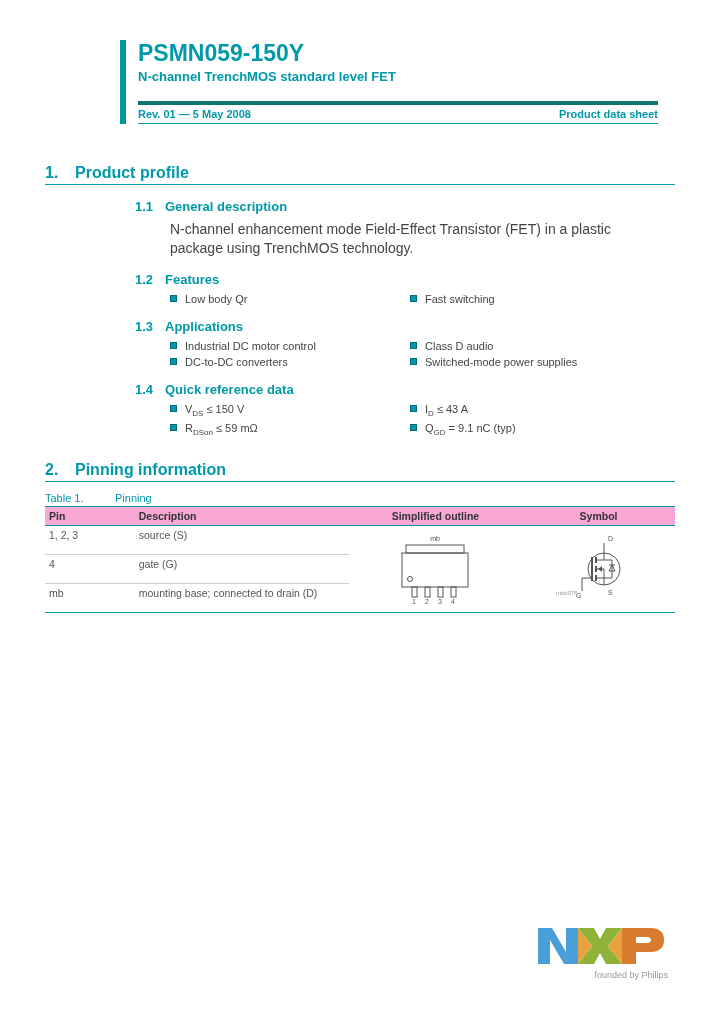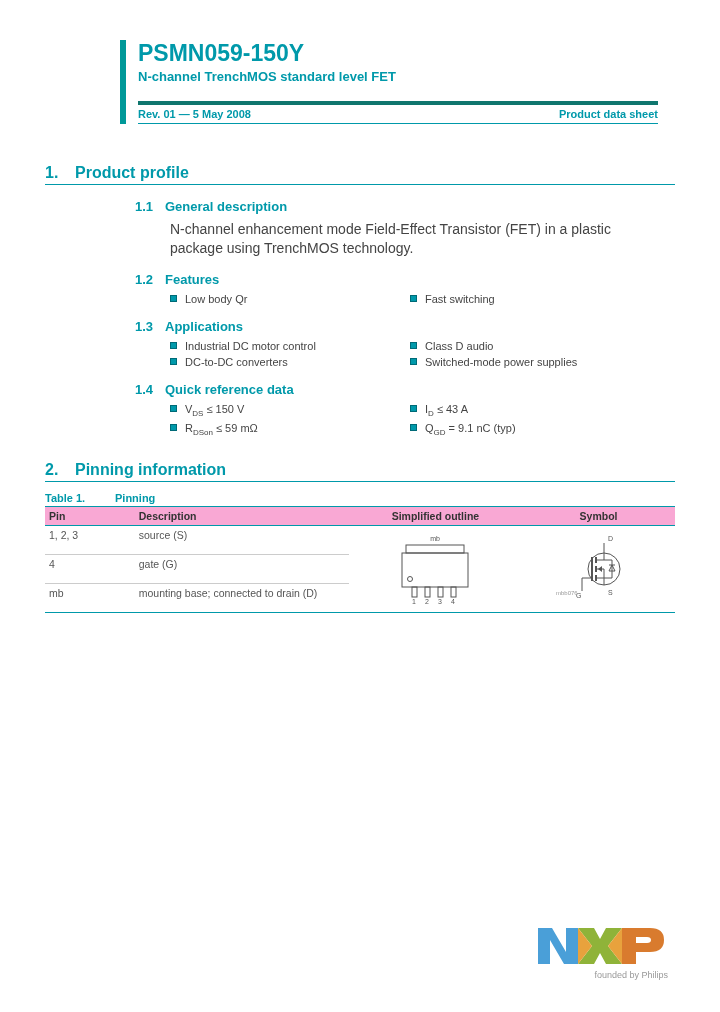--- a/index.html
+++ b/index.html
@@ -85,21 +85,21 @@
   }
   .bullet-box {
     width: 7px; height: 7px;
     background: #0099aa;
     border: 1px solid #006a77;
     margin-top: 2px;
     flex-shrink: 0;
   }
   .table-title {
     font-size: 11px;
-    font-weight: bold;
+    font-weight: normal;
     color: #0099aa;
     margin-top: 8px;
     margin-bottom: 2px;
   }
   .table-num { display:inline-block; width: 70px; }
   .pin-table {
     width: 100%;
     border-collapse: collapse;
     font-size: 10.5px;
   }

